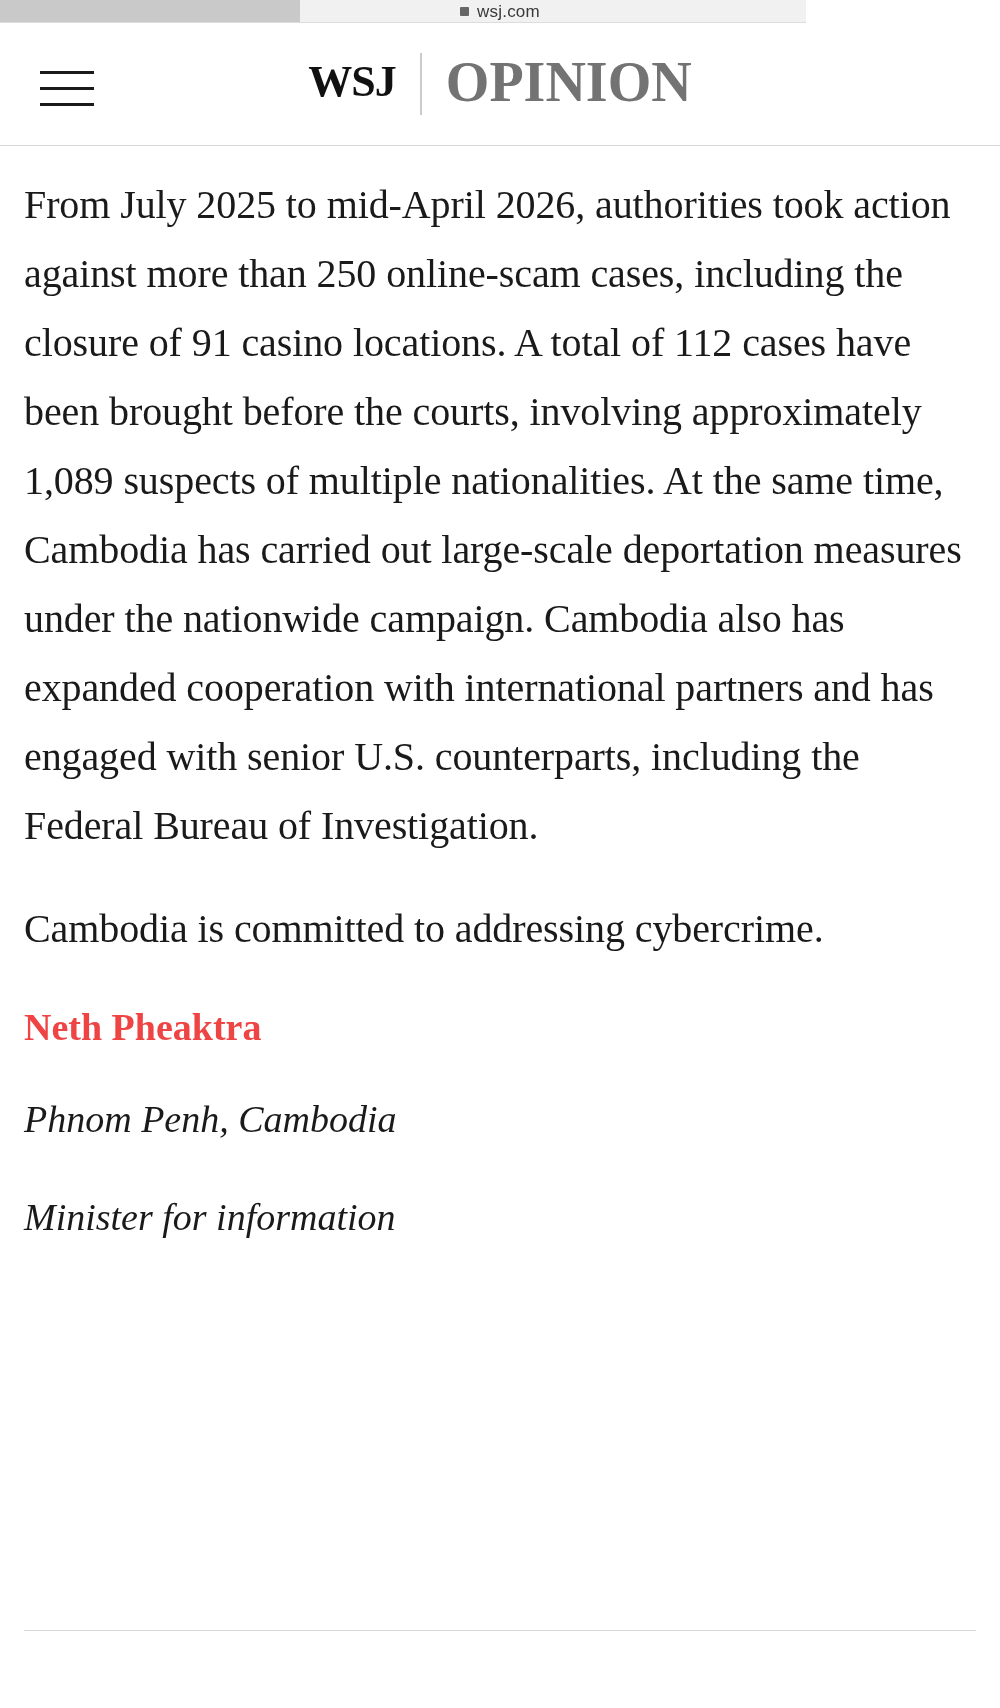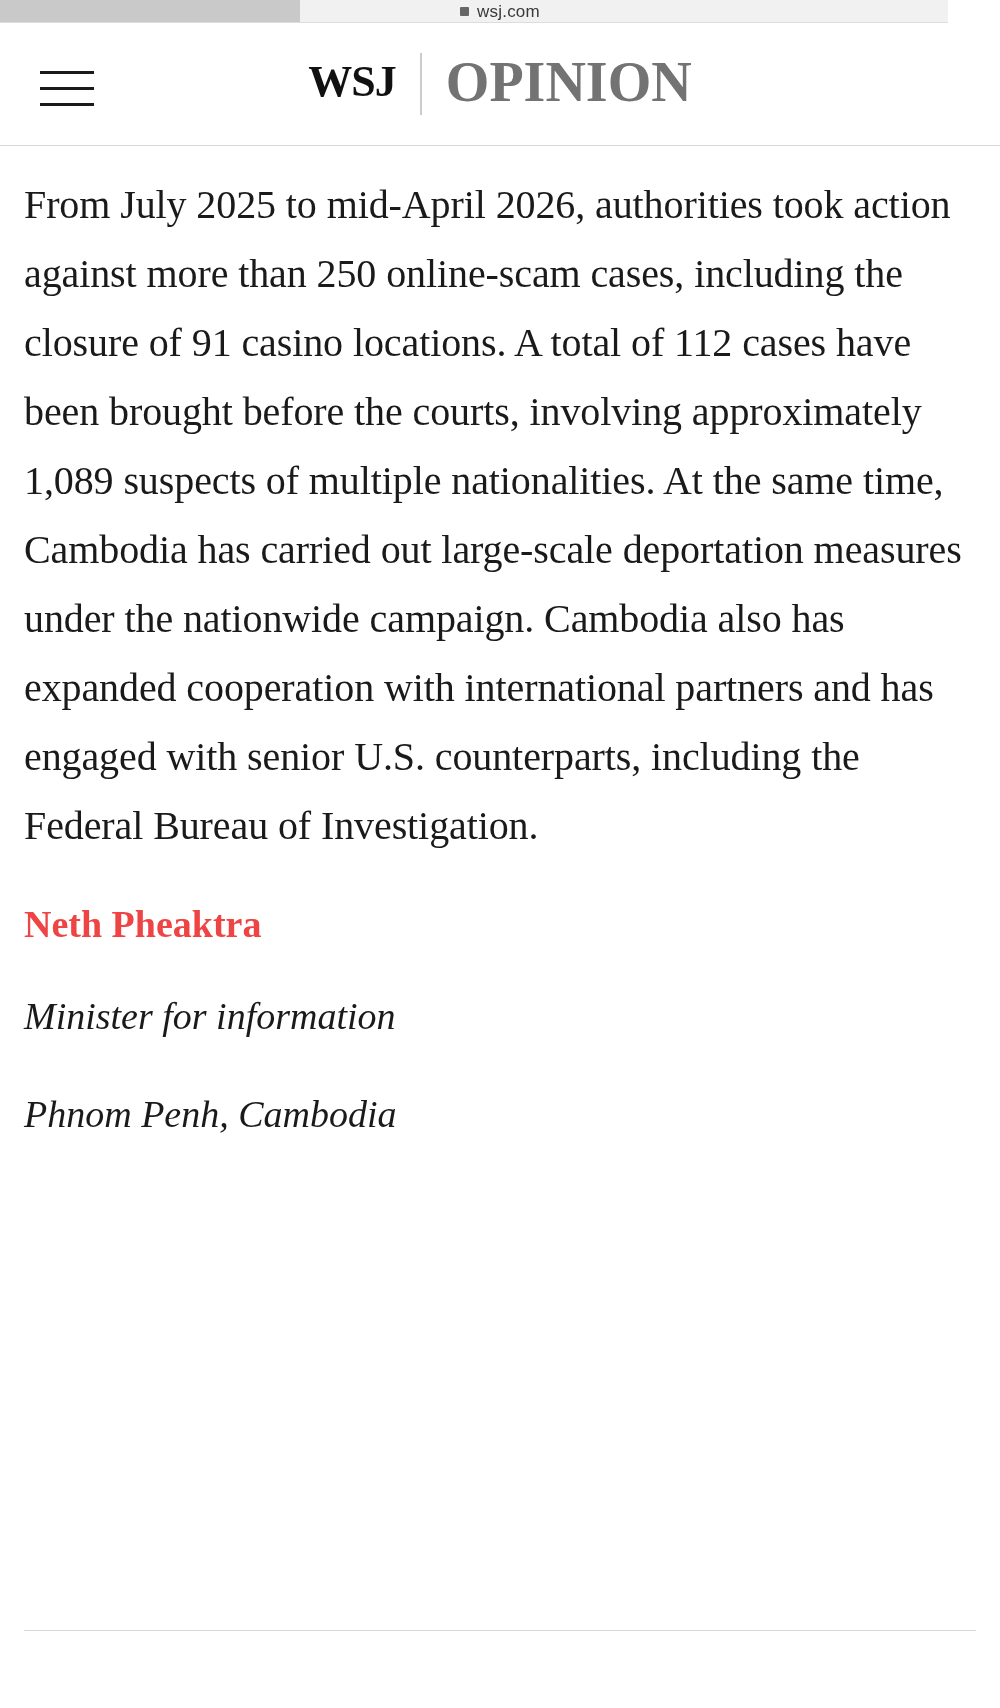--- a/index.html
+++ b/index.html
@@ -11,21 +11,21 @@
     overflow: hidden;
   }
   body {
     font-family: "Liberation Serif", serif;
     color: #111111;
   }
 
   
   .browser-strip {
     position: relative;
-    width: 948px;
+    width: 806px;
     height: 22px;
     background: #f1f1f1;
     border-bottom: 1px solid #dddddd;
     overflow: hidden;
   }
   .browser-strip .tab-left {
     position: absolute;
     left: 0;
     top: 0;
     width: 300px;
@@ -182,18 +182,19 @@
   </div>
   <div class="logo-wrap">
     <span class="logo-wsj">WSJ</span>
     <span class="logo-divider"></span>
     <span class="logo-opinion">OPINION</span>
   </div>
 </div>
 
 <div class="article">
   <p class="para first">From July 2025 to mid-April 2026, authorities took action against more than 250 online-scam cases, including the closure of 91 casino locations. A total of 112 cases have been brought before the courts, involving approximately 1,089 suspects of multiple nationalities. At the same time, Cambodia has carried out large-scale deportation measures under the nationwide campaign. Cambodia also has expanded cooperation with international partners and has engaged with senior U.S. counterparts, including the Federal Bureau of Investigation.</p>
+  <p class="para">Cambodia is committed to addressing cybercrime.</p>
   <p class="signature-name">Neth Pheaktra</p>
+  <p class="signature-line">Phnom Penh, Cambodia</p>
   <p class="signature-line">Minister for information</p>
-  <p class="signature-line">Phnom Penh, Cambodia</p>
 </div>
 
 <div class="bottom-rule"></div>
 
 </body></html>

